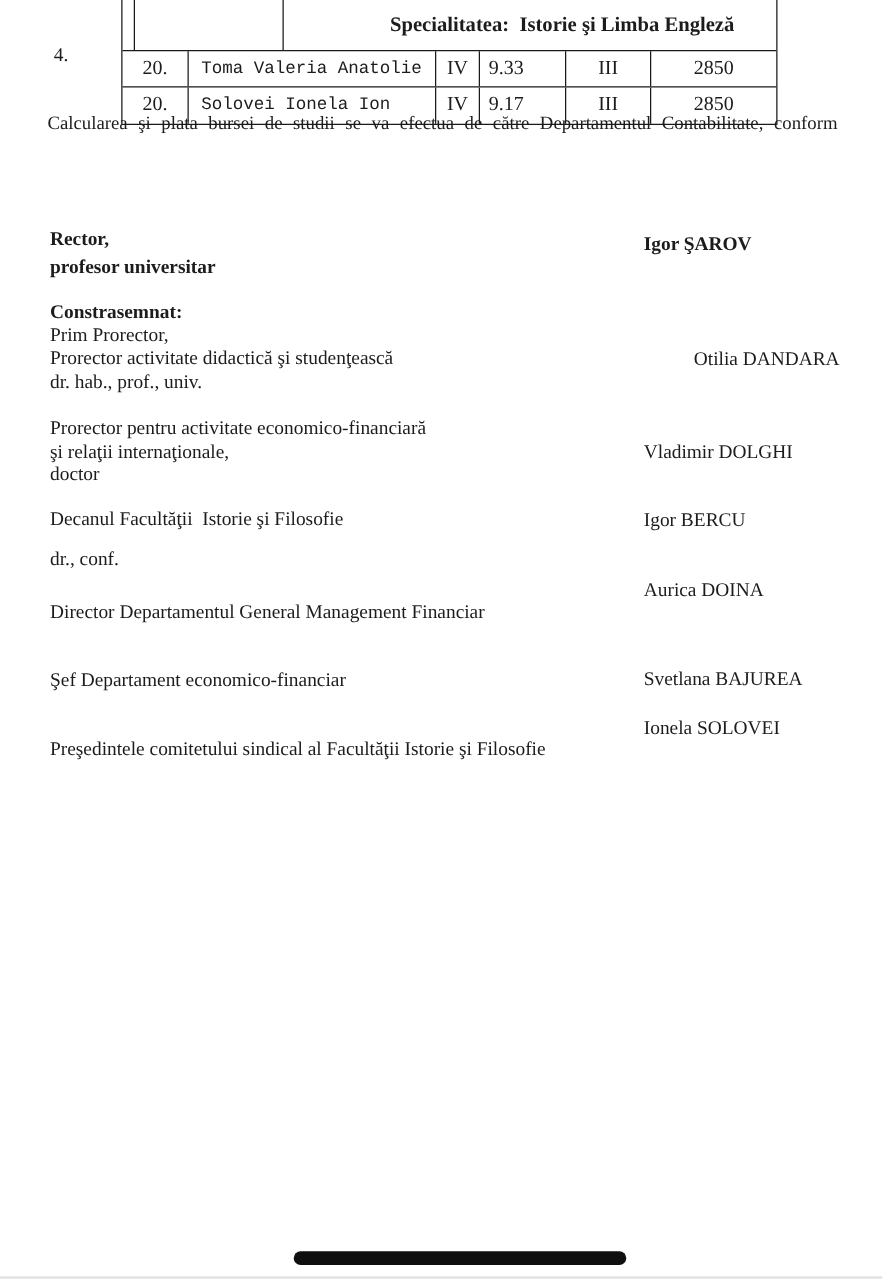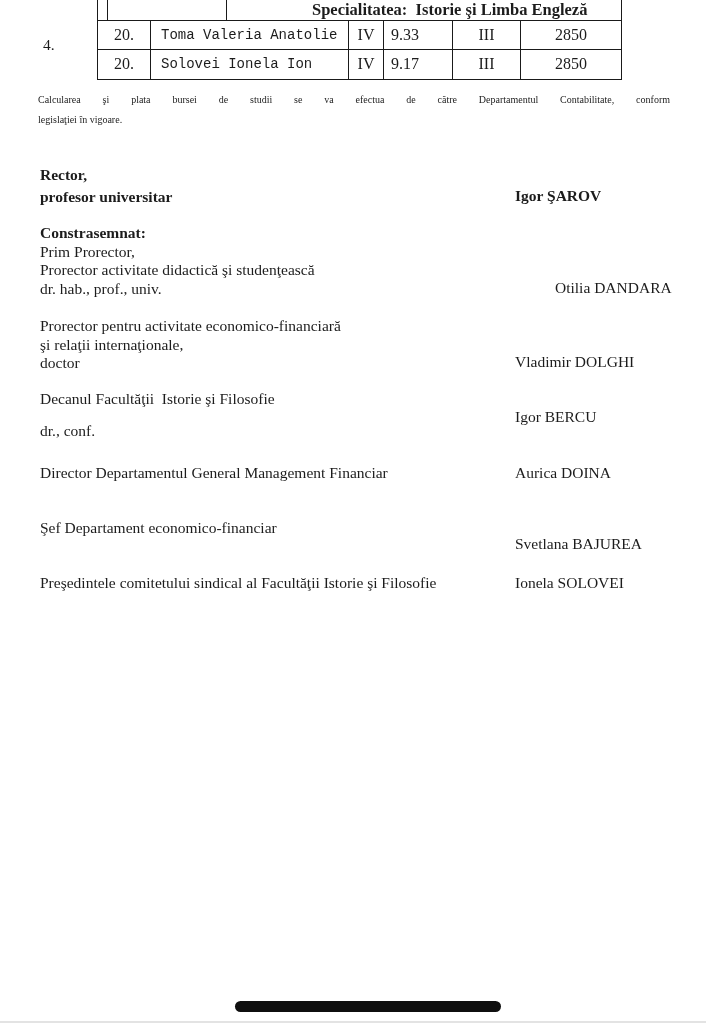--- a/index.html
+++ b/index.html
@@ -10,41 +10,41 @@
   .bold { font-weight:bold; }
 
   
   .item-no { left:43px; top:36px; font-size:15.5px; }
 
   
   .doc-table {
     left:97px; top:0; width:525px;
     border-left:1.5px solid #1a1a1a; border-right:1.5px solid #1a1a1a;
   }
-  .t-hrow { display:flex; height:21px; border-bottom:1.5px solid #1a1a1a; }
+  .t-hrow { display:flex; height:41px; border-bottom:1.5px solid #1a1a1a; }
   .t-hstub1 { width:10px;  border-right:1.5px solid #1a1a1a; }
   .t-hstub2 { width:119px; border-right:1.5px solid #1a1a1a; }
   .t-hmain  { flex:1; display:flex; align-items:center; padding-left:85px;
               font-weight:bold; font-size:16.5px; white-space:pre; }
   .t-row { display:flex; height:29.3px; border-bottom:1.5px solid #1a1a1a; }
   .c { display:flex; align-items:center; border-right:1.5px solid #1a1a1a; font-size:16px; }
   .c.no    { width:53px;  justify-content:center; }
   .c.name  { width:198px; padding-left:10px; font-size:14px;font-family:Liberation Mono, monospace; }
   .c.year  { width:35px;  justify-content:center; }
   .c.grade { width:69px;  padding-left:7px; }
   .c.cat   { width:68px;  justify-content:center; }
   .c.amt   { flex:1;      justify-content:center; border-right:none; }
 
   
-  .para { left:38px; top:90px; width:632px; font-size:10px; line-height:19.5px; }
+  .para { left:38px; top:90px; width:632px; font-size:15px; line-height:19.5px; }
   .para .jline { text-align:justify; text-align-last:justify; }
 
   
   .sig { font-size:15.5px; line-height:18px; white-space:pre-wrap; }
-  .lx  { left:40px; }
+  .lx  { left:40px;margin-top:17px; }
   .rx  { left:515px; }
 
   
   .home-bar { left:235px; top:1001px; width:266px; height:11px;
               background:#0f0f0f; border-radius:6px; }
   .bottom-line { left:0; top:1021px; width:706px; height:2px; background:#e3e3e3; }
 </style>
 </head>
 <body>
 
@@ -71,21 +71,20 @@
     <div class="c name">Solovei Ionela Ion</div>
     <div class="c year">IV</div>
     <div class="c grade">9.17</div>
     <div class="c cat">III</div>
     <div class="c amt">2850</div>
   </div>
 </div>
 
 <div class="abs para">
   <div class="jline">Calcularea şi plata bursei de studii se va efectua de către Departamentul Contabilitate, conform</div>
-  <div>legislaţiei în vigoare.</div>
 </div>
 
 <div class="abs sig lx bold" style="top:166px;">Rector,</div>
 <div class="abs sig lx bold" style="top:188px;">profesor universitar</div>
 
 <div class="abs sig lx bold" style="top:224px;">Constrasemnat:</div>
 
 <div class="abs sig lx" style="top:243px;">Prim Prorector,</div>
 <div class="abs sig lx" style="top:261px;">Prorector activitate didactică şi studenţească</div>
 <div class="abs sig lx" style="top:280px;">dr. hab., prof., univ.</div>

